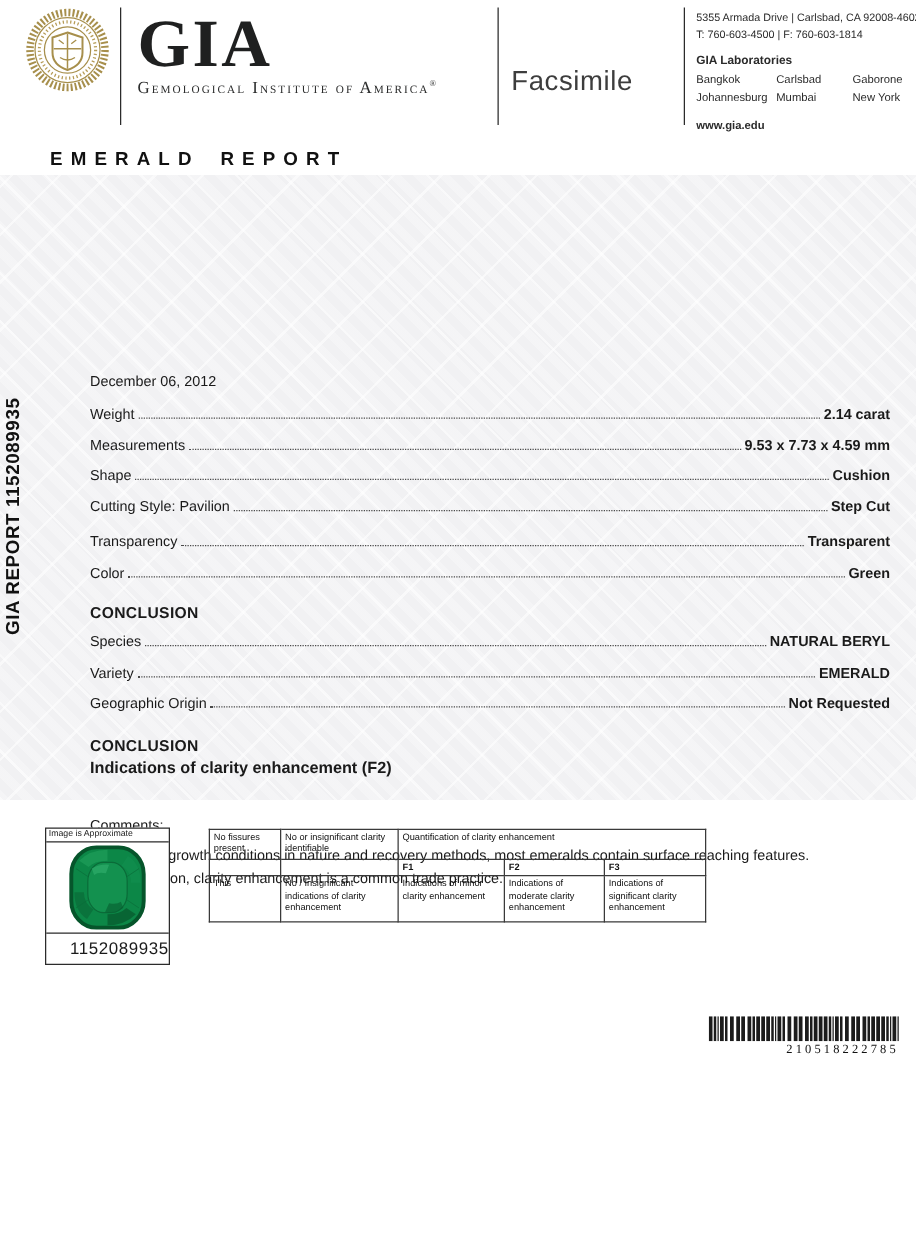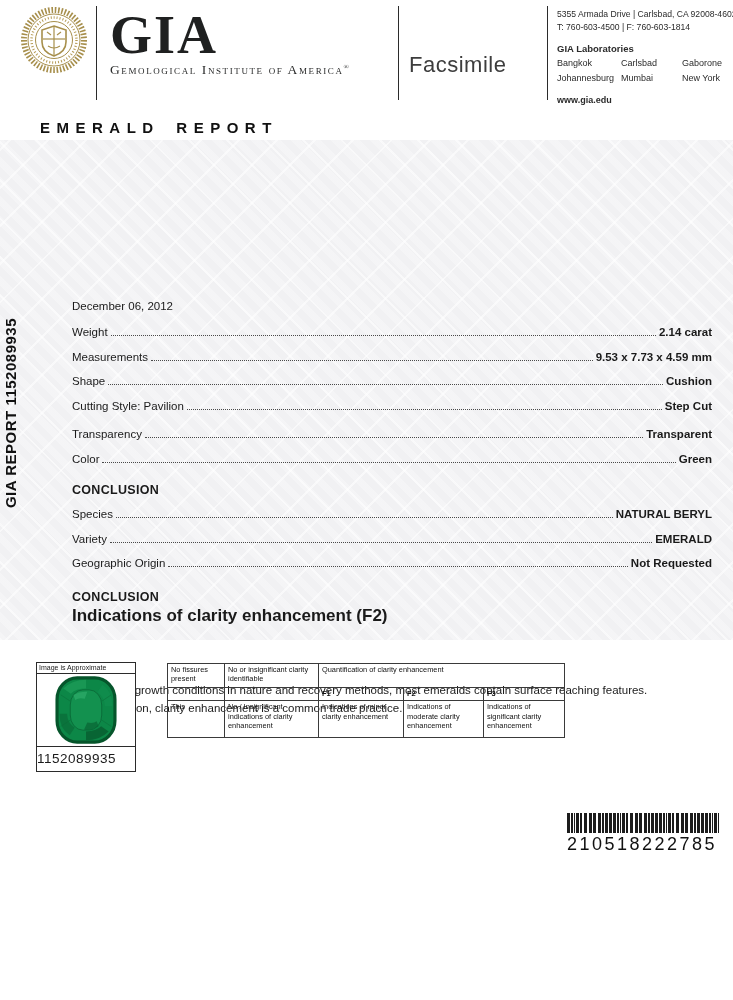--- a/index.html
+++ b/index.html
@@ -34,43 +34,43 @@
   .side-label{position:absolute;left:2px;top:178px;writing-mode:vertical-rl;transform:rotate(180deg);
               font-size:15px;font-weight:bold;letter-spacing:.5px;color:#111;}
   .panel-content{position:absolute;left:72px;top:160px;width:640px;}
   .date{font-size:11.5px;margin-bottom:12px;}
   .frow{display:flex;align-items:baseline;font-size:11.5px;line-height:17px;margin-bottom:7.5px;}
   .frow .lbl{white-space:nowrap;}
   .frow .leader{flex:1;border-bottom:1.4px dotted #4a4a4a;margin:0 3px 3px;min-width:20px;}
   .frow .val{white-space:nowrap;font-weight:bold;}
   .gap4{height:4px;} .gap8{height:8px;} .gap10{height:10px;} .gap16{height:16px;}
   .sec-hd{font-size:12.5px;font-weight:bold;letter-spacing:.3px;margin:0 0 9px;}
-  .treat-detail{font-size:17px;font-weight:bold;margin-bottom:18px;}
+  .treat-detail{font-size:13px;font-weight:bold;margin-bottom:18px;}
   .comments-hd{font-size:11.5px;margin-bottom:9px;}
   .comment-line{font-size:11.5px;line-height:1.6;}
 
   
   .imgbox{position:absolute;left:36px;top:662px;width:98px;border:1px solid #2b2b2b;background:#fff;}
   .imgbox .cap-top{font-size:7px;padding:1px 2px 2px;border-bottom:1px solid #2b2b2b;color:#222;}
   .imgbox .photo{height:72px;display:flex;align-items:center;justify-content:center;}
-  .imgbox .cap-bot{border-top:1px solid #2b2b2b;text-align:left;font-size:13.5px;padding:4px 0 5px;letter-spacing:.5px;}
+  .imgbox .cap-bot{border-top:1px solid #2b2b2b;text-align:right;font-size:13.5px;padding:4px 0 5px;letter-spacing:.5px;}
 
   
   .ctable{position:absolute;left:167px;top:663px;border-collapse:collapse;table-layout:fixed;width:398px;
           font-size:7.4px;line-height:1.25;color:#111;}
   .ctable td{border:1px solid #3a3a3a;padding:1px 3px 2px;vertical-align:top;}
   .ctable .fbold{font-weight:bold;}
   .ctable .r1 td{height:20px;} .ctable .r2 td{height:9px;} .ctable .r3 td{height:33px;}
 
   
   .barcode{position:absolute;left:567px;top:813px;width:152px;}
   .barcode-bars{display:flex;height:20px;overflow:hidden;}
   .barcode-bars span{background:#1c1c1c;height:100%;flex:0 0 auto;}
   .barcode-bars i{flex:0 0 auto;}
-  .barcode-num{font-size:18px;letter-spacing:2.5px;text-align:left;margin-top:1px;color:#111;}
+  .barcode-num{font-size:10px;letter-spacing:2.5px;text-align:right;margin-top:1px;color:#111;font-family:Liberation Serif, serif;}
 
   
   .legal{position:absolute;left:10px;top:930px;width:528px;font-size:5.7px;line-height:1.9;
          color:#8d8d8d;text-align:justify;}
   .terms{position:absolute;left:10px;top:988px;width:528px;font-size:6px;font-weight:bold;color:#7a7a7a;}
   .secbox{position:absolute;left:550px;top:928px;width:170px;height:25px;background:#161616;border-radius:3px;
           display:flex;align-items:center;padding:0;}
   .lockwrap{width:22px;display:flex;justify-content:center;align-items:center;}
   .sec-inner{flex:1;background:#fff;border-radius:2px;margin:3px 3px 3px 0;padding:2px 3px;
              text-align:center;color:#111;font-size:6.2px;font-weight:bold;line-height:1.45;}

